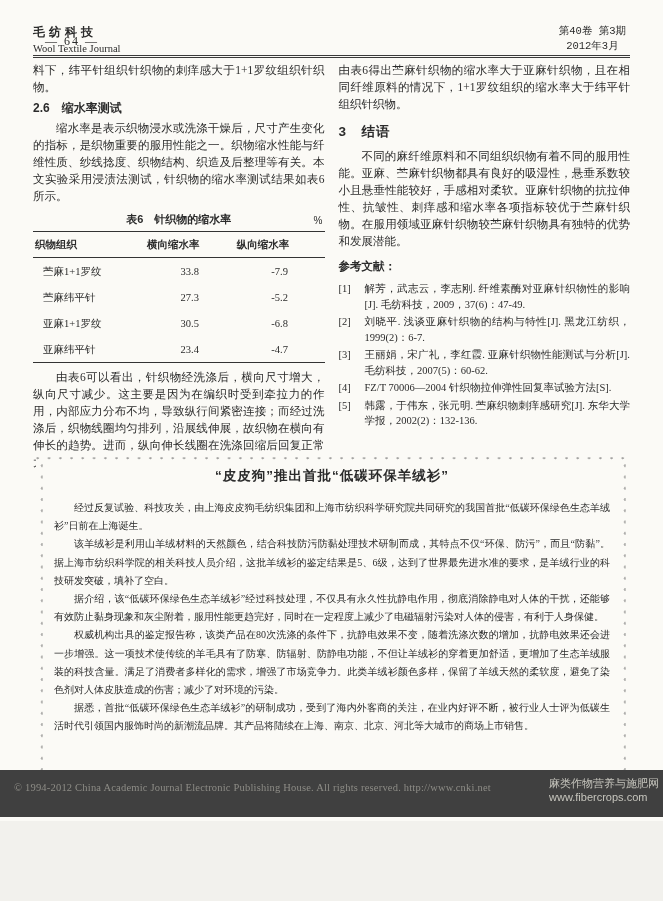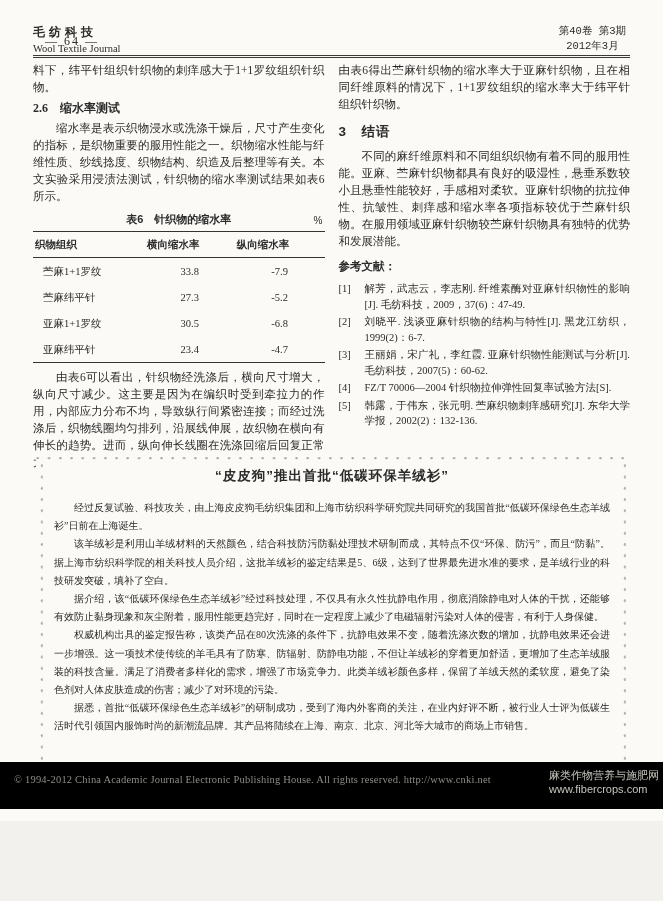--- a/index.html
+++ b/index.html
@@ -35,21 +35,21 @@
   .columns {
     position: absolute; top: 62px; left: 33px; right: 33px;
     display: flex; gap: 14px;
   }
   .col { width: 50%; font-size: 11.5px; line-height: 17px; text-align: justify; }
   .para { text-indent: 2em; }
   .para-flush { text-indent: 0; }
   .subheading {
     font-weight: bold; font-size: 12px;
     margin: 4px 0 3px 0; text-indent: 0;
-    font-family: Liberation Serif, serif;
+    font-family: Liberation Sans, sans-serif;
   }
   .big-heading {
     font-weight: bold; font-size: 13.5px;
     margin: 10px 0 8px 0; text-indent: 0; letter-spacing: 1px;
     font-family: "Liberation Sans", sans-serif;
   }
   
   .tbl-caption {
     position: relative; text-align: center;
     font-weight: bold; font-size: 11px; margin: 6px 0 3px 0;
@@ -94,22 +94,22 @@
     text-align: center; font-weight: bold; font-size: 13.5px;
     margin-bottom: 14px; letter-spacing: 1px;
     font-family: "Liberation Sans", sans-serif;
   }
   .box-para {
     font-size: 10px; line-height: 18.2px;
     text-align: justify; text-indent: 2em;
   }
   
   .footer-band {
-    position: absolute; left: 0; right: 0; bottom: 12px; height: 47px;
-    background: #000000;
+    position: absolute; left: 0; right: 0; bottom: 4px; height: 47px;
+    background: #404040;
   }
   .copyright {
     position: absolute; top: 12px; left: 14px; right: 40px;
     font-size: 10.5px; color: #8d8c86; letter-spacing: 0.2px;
     font-family: "Liberation Serif", serif;
   }
   .watermark {
     position: absolute; right: 4px; top: 6px;
     color: #c6c5bd; font-size: 11px; line-height: 14px;
     font-family: "Liberation Sans", sans-serif;

